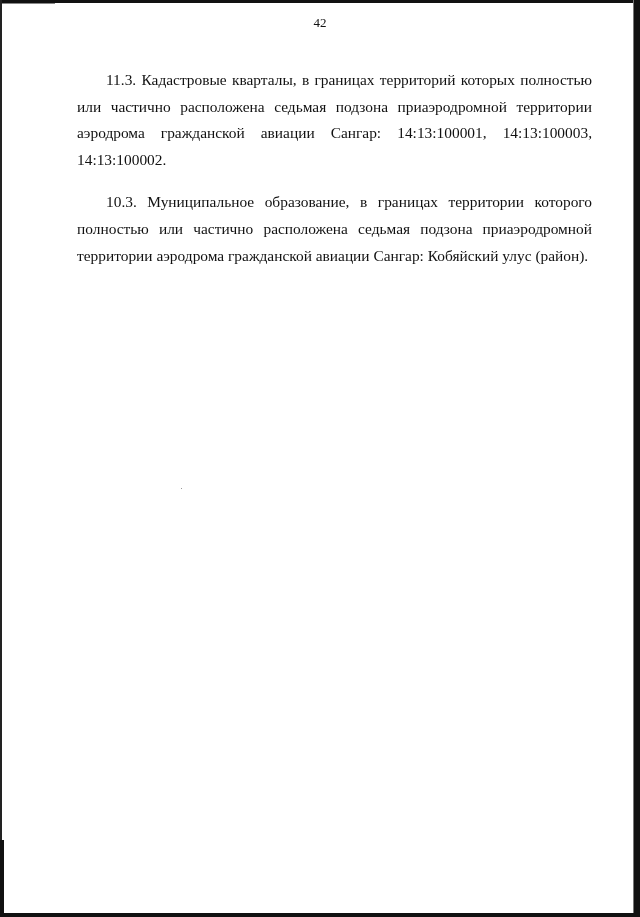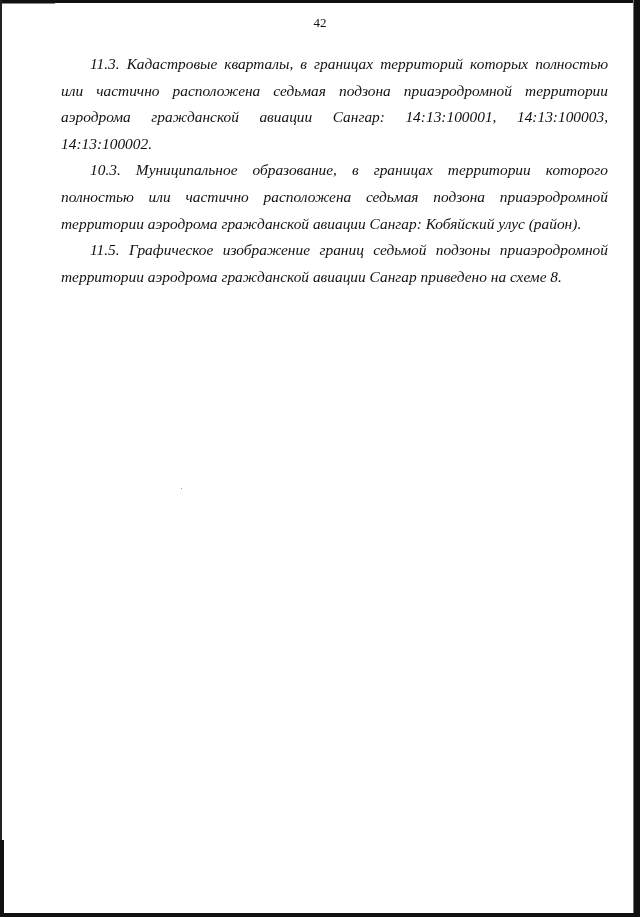--- a/index.html
+++ b/index.html
@@ -53,25 +53,24 @@
     }
     .content {
       position: absolute;
       left: 61px;
       top: 51px;
       width: 547px;
       font-size: 15.4px;
       line-height: 26.6px;
     }
     .para {
-      margin: 0;
+      margin: 16px;
       text-indent: 29px;
       text-align: justify;
       text-align-last: left;
-      font-style: italic;
     }
     .speck {
       position: absolute; left: 181px; top: 488px; width: 1px; height: 1px; background: #999;
     }
   </style>
 </head>
 <body>
 
 <div class="scan-top"></div>
 <div class="scan-top-gray"></div>
@@ -79,16 +78,15 @@
 <div class="scan-left-bottom"></div>
 <div class="scan-right-inner"></div>
 <div class="scan-right"></div>
 <div class="scan-bottom"></div>
 
 <div class="page-number">42</div>
 
 <div class="content">
   <p class="para">11.3. Кадастровые кварталы, в границах территорий которых полностью или частично расположена седьмая подзона приаэродромной территории аэродрома гражданской авиации Сангар: 14:13:100001, 14:13:100003, 14:13:100002.</p>
   <p class="para">10.3. Муниципальное образование, в границах территории которого полностью или частично расположена седьмая подзона приаэродромной территории аэродрома гражданской авиации Сангар: Кобяйский улус (район).</p>
-  <p class="para">11.5. Графическое изображение границ седьмой подзоны приаэродромной территории аэродрома гражданской авиации Сангар приведено на схеме 8.</p>
 </div>
 
 <div class="speck"></div>
 
 </body></html>

